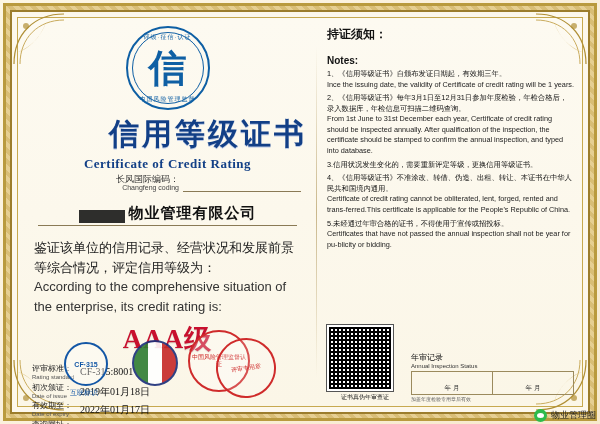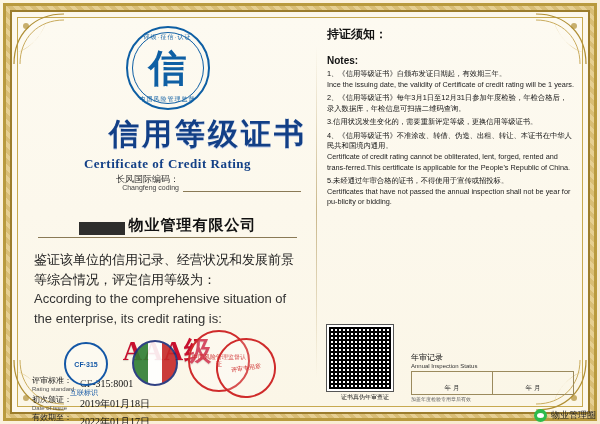--- a/index.html
+++ b/index.html
@@ -123,21 +123,21 @@
     padding-right:6px;margin-top:2px;
   }
   .coding-label{font-size:9px;color:#333;line-height:1.15;text-align:right;}
   .coding-label small{display:block;font-size:7px;color:#444;}
   .coding-value{
     flex:0 0 118px;border-bottom:1px solid #8a7a55;
     height:12px;
   }
 
   .company-row{
-    margin-top:24px;
+    margin-top:12px;
     display:flex;align-items:flex-end;justify-content:center;gap:4px;
   }
   .company-blank{
     width:46px;height:13px;background:#111;
     opacity:.88;
   }
   .company-name{
     font-family:"Liberation Serif", serif;
     font-size:15px;font-weight:bold;color:#111;
     letter-spacing:1px;
@@ -410,20 +410,21 @@
     <div class="right">
       <div class="notes-title">持证须知：</div>
       <div class="notes-title-en">Notes:</div>
 
       <div class="note">
         <span>1、《信用等级证书》自颁布发证日期起，有效期三年。</span>
         <span class="en">Ince the issuing date, the validity of Certificate of credit rating  will be 1 years.</span>
       </div>
       <div class="note">
         <span>2、《信用等级证书》每年3月1日至12月31日参加年度检验，年检合格后，录入数据库，年检信息可扫描二维码查询。</span>
+        <span class="en">From 1st June to 31st December each year, Certificate of credit rating should be inspected annually. After qualification of the inspection, the certificate should be stamped to confirm the annual inspection, and typed into database.</span>
       </div>
       <div class="note">
         <span>3.信用状况发生变化的，需要重新评定等级，更换信用等级证书。</span>
       </div>
       <div class="note">
         <span>4、《信用等级证书》不准涂改、转借、伪造、出租、转让、本证书在中华人民共和国境内通用。</span>
         <span class="en">Certificate of credit rating cannot be obliterated, lent, forged, rented and trans-ferred.This certificate is applicable for the People's Republic of China.</span>
       </div>
       <div class="note">
         <span>5.未经通过年审合格的证书，不得使用于宣传或招投标。</span>

